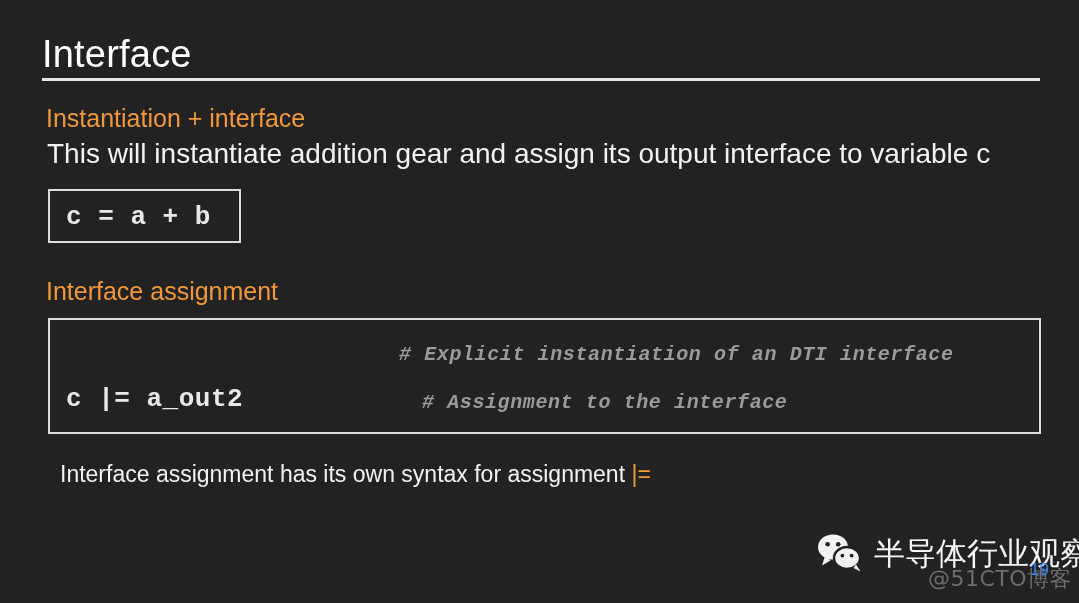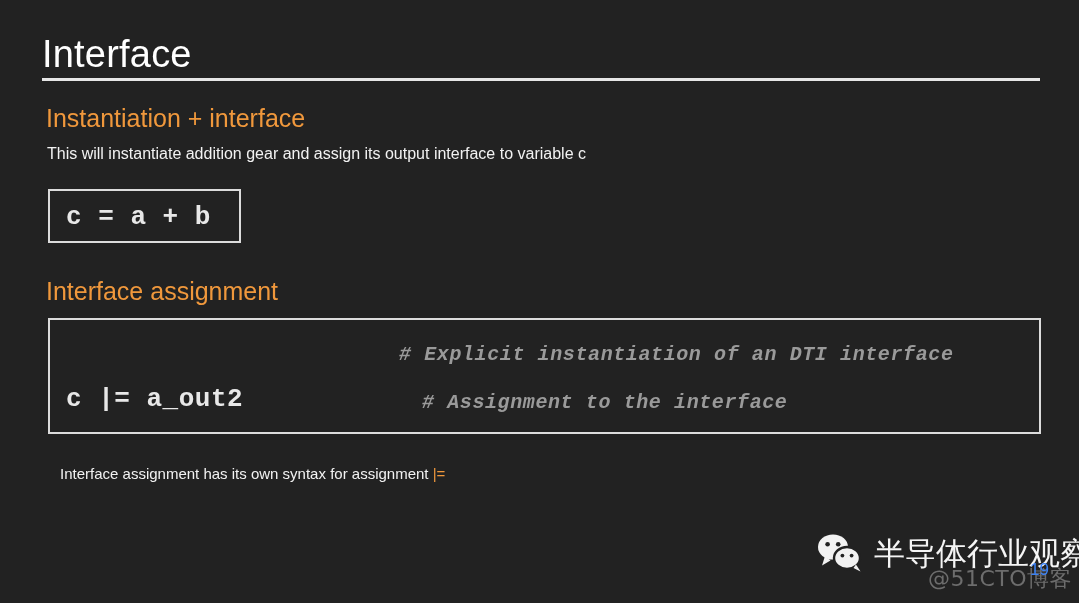--- a/index.html
+++ b/index.html
@@ -49,33 +49,33 @@
     color: #f0983c;
     line-height: 30px;
     white-space: nowrap;
   }
   #heading-instantiation { left: 46px; top: 103px; }
   #heading-interface     { left: 46px; top: 276px; }
 
   
   .body-text {
     position: absolute;
-    font-size: 16px;
+    font-size: 28px;
     font-weight: 400;
     color: #f2f2f2;
     line-height: 30px;
     white-space: nowrap;
   }
   #body-instantiation { left: 47px; top: 139px; }
 
   #summary-line {
     position: absolute;
     left: 60px;
     top: 459px;
-    font-size: 15px;
+    font-size: 23px;
     color: #f2f2f2;
     line-height: 30px;
     white-space: nowrap;
   }
   #summary-line .op-accent {
     color: #f0983c;
     font-weight: 400;
   }
 
   

